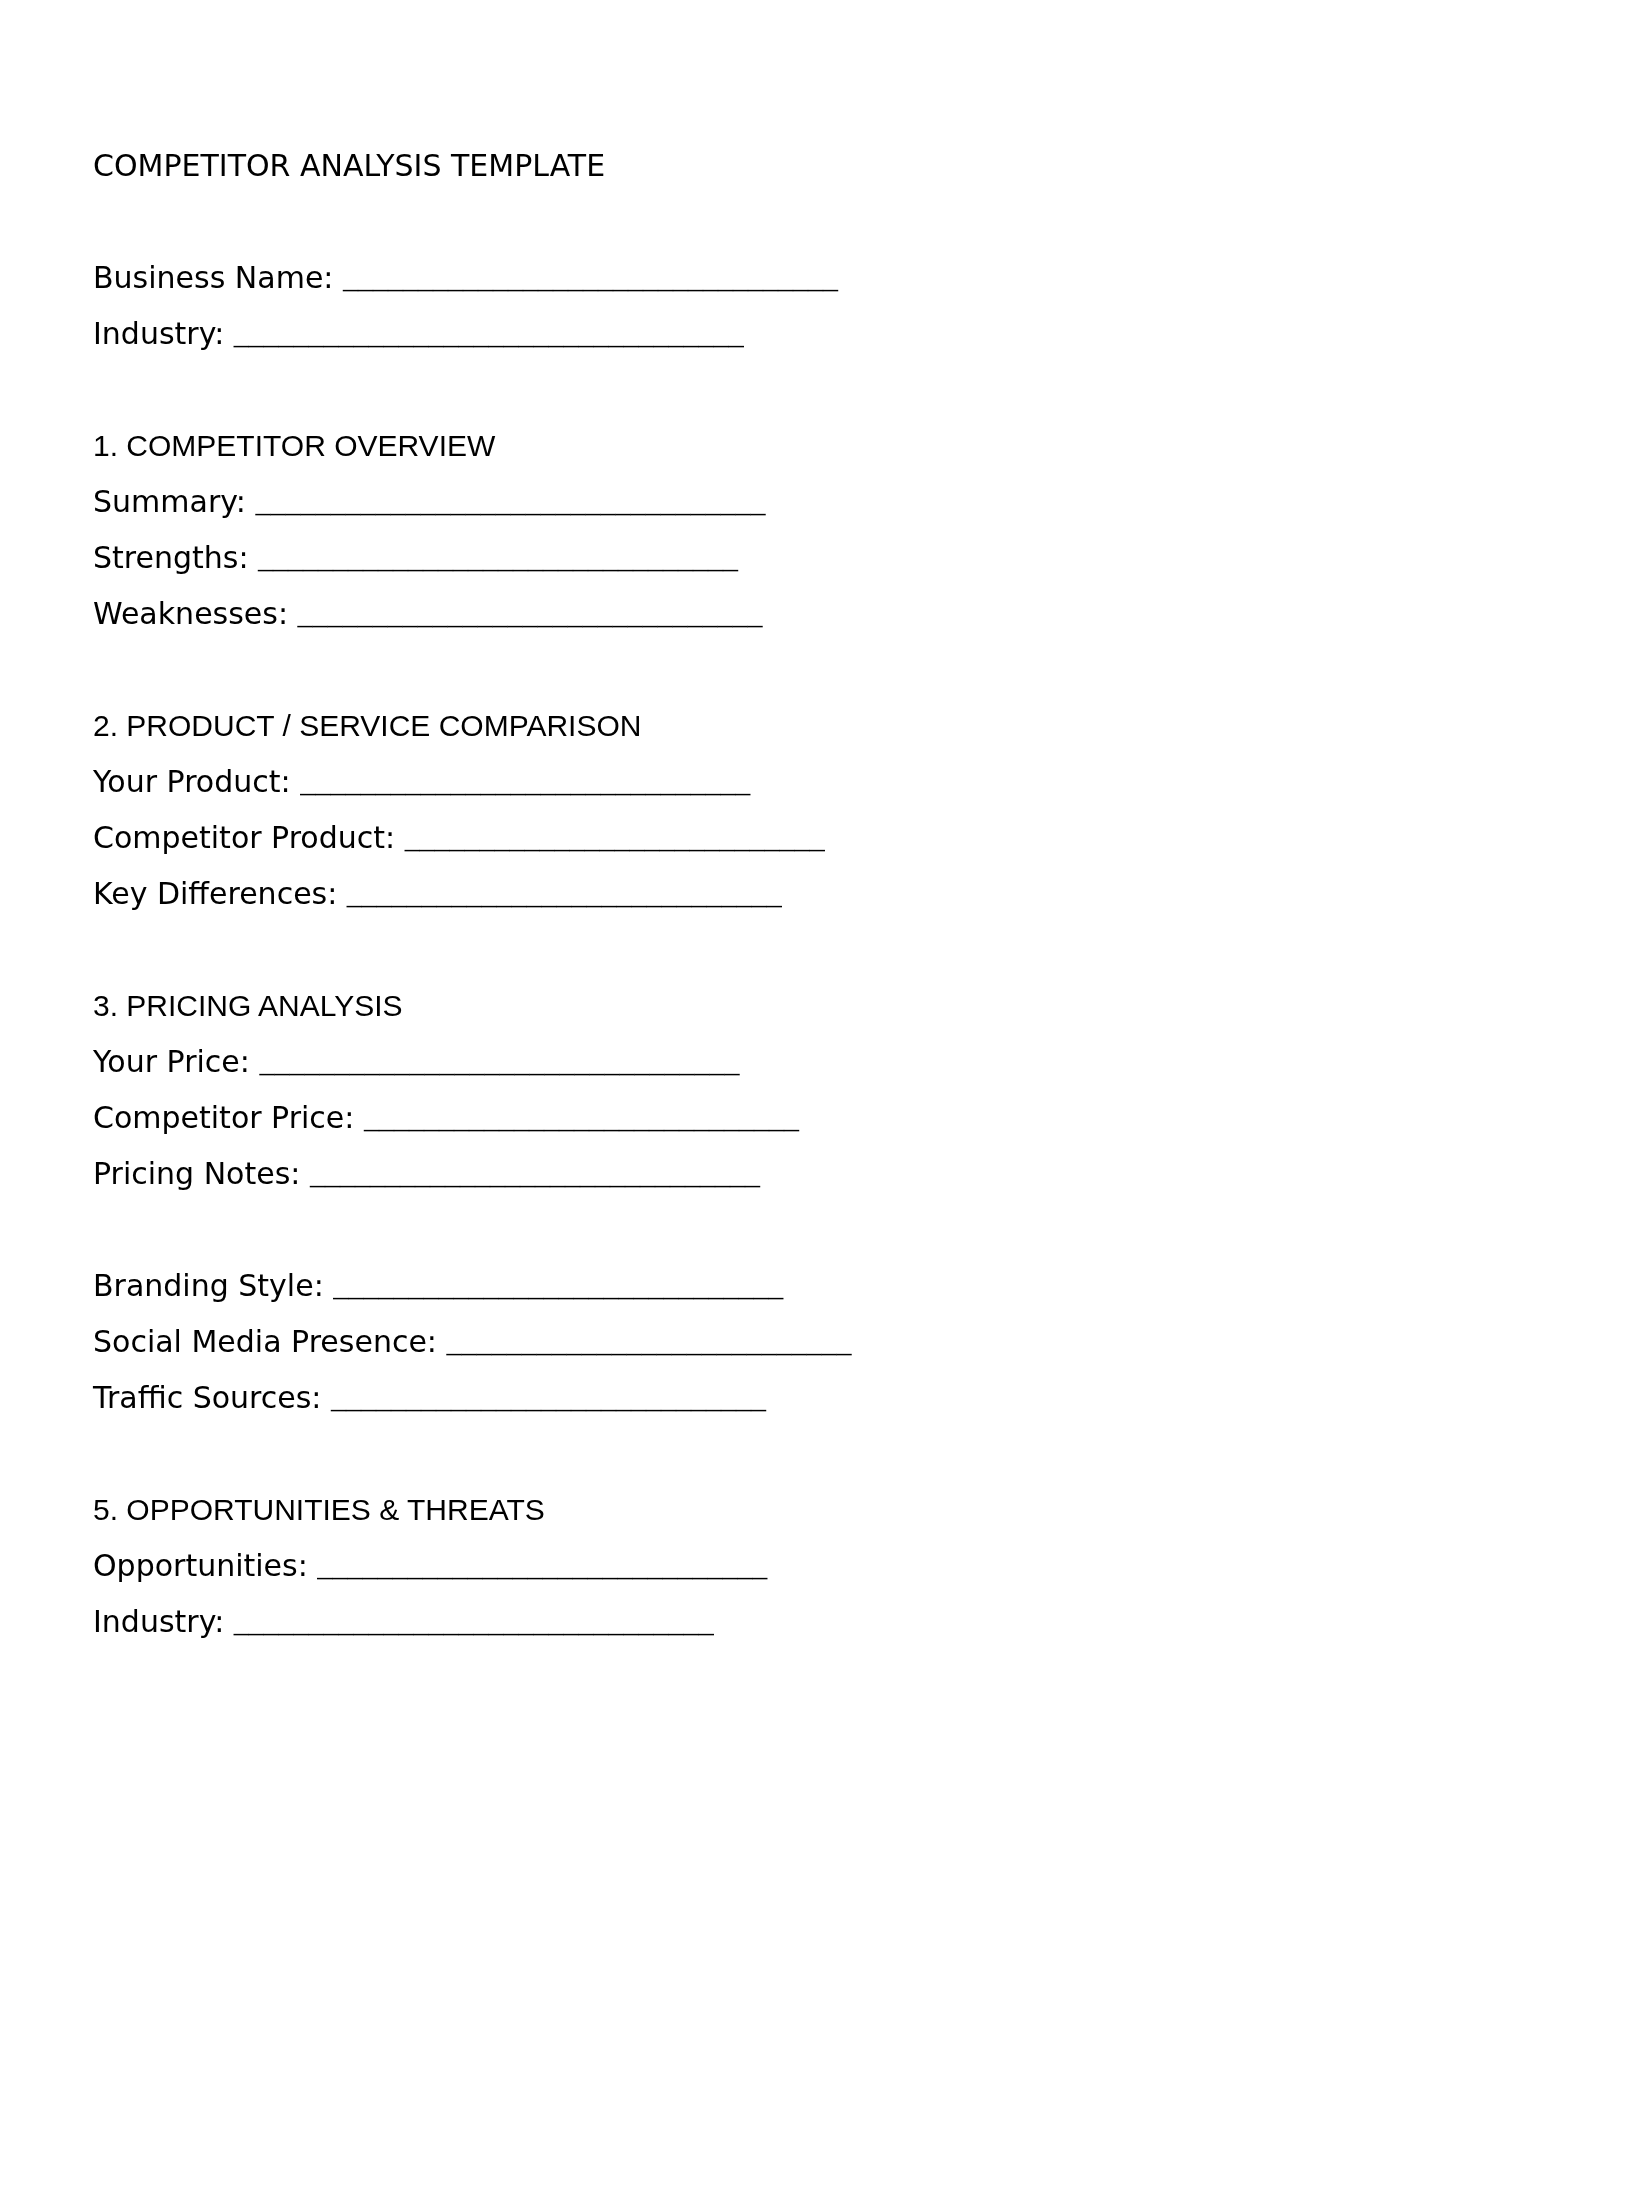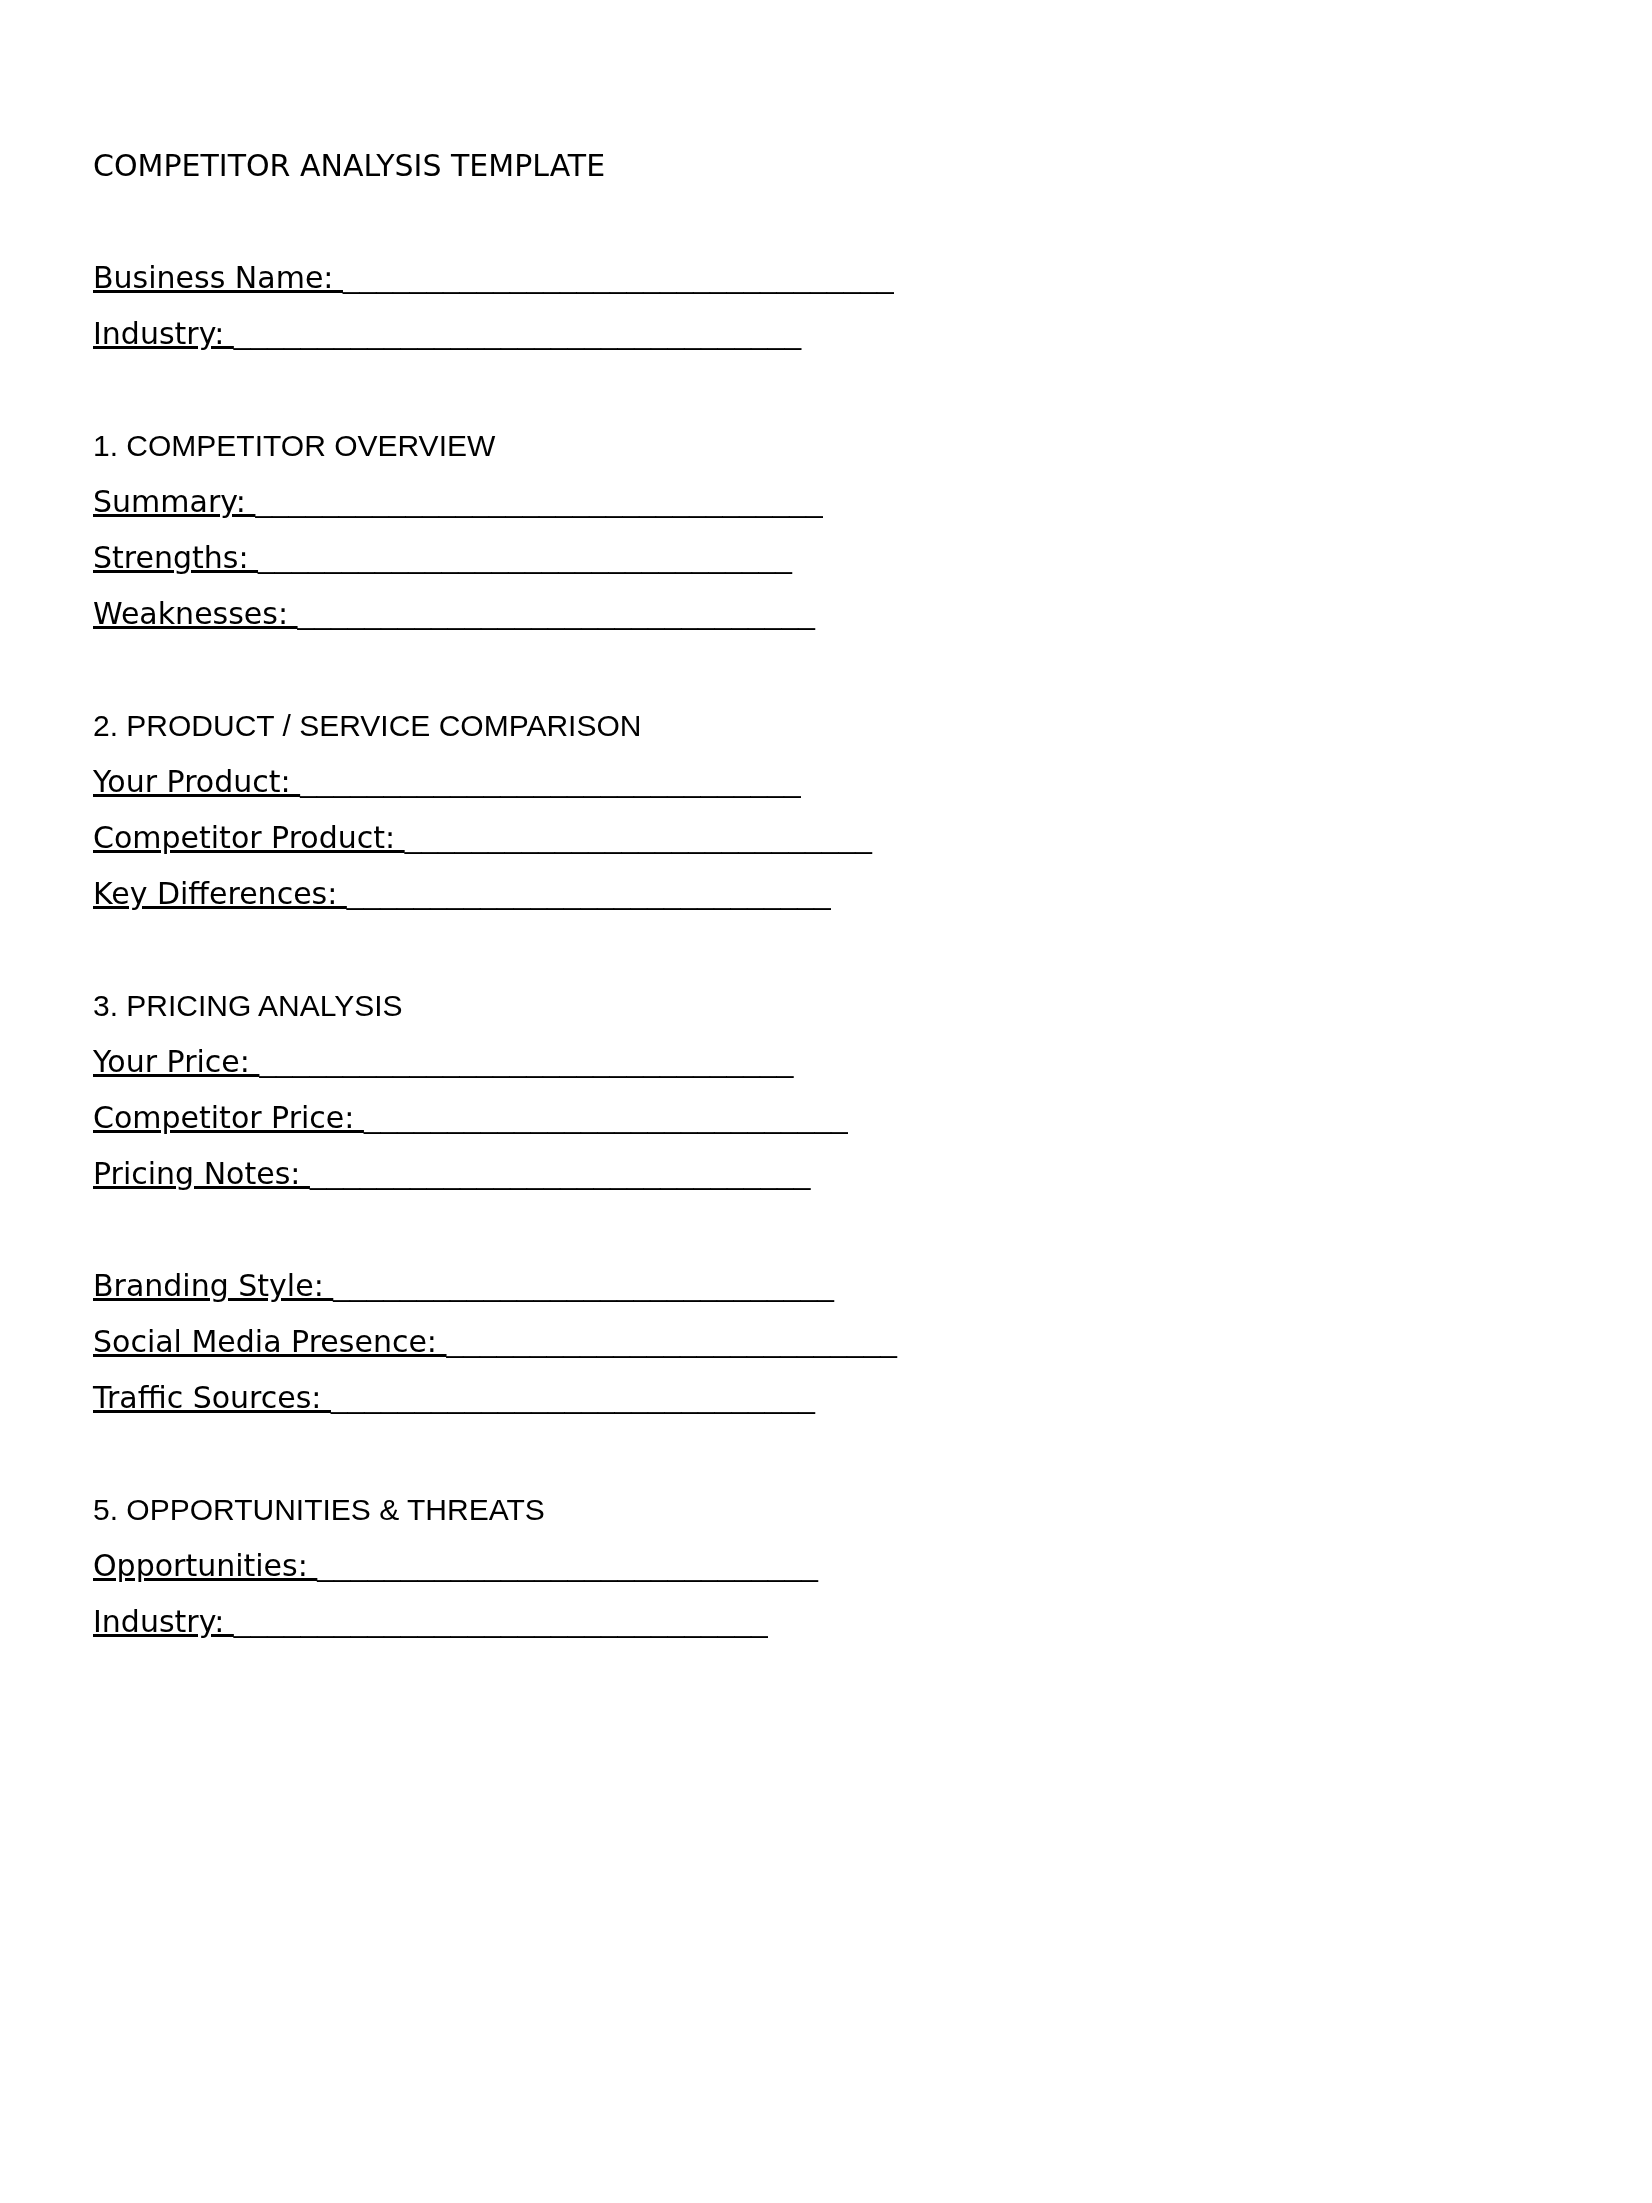--- a/index.html
+++ b/index.html
@@ -52,25 +52,24 @@
   .section-heading {
     font-family: Liberation Sans, sans-serif;
     font-size: 30px;
     line-height: 56px;
     color: #000000;
     white-space: pre;
   }
 
   .fill-label {
     font-family: "DejaVu Sans", sans-serif;
-    text-decoration: underline;
   }
 
   .fill-rule {
-    font-family: Liberation Sans, sans-serif;
+    font-family: Liberation Serif, serif;
   }
 </style>
 </head>
 <body>
 
 <div class="page">
   <div class="doc">
 
     <div class="title-line">COMPETITOR ANALYSIS TEMPLATE</div>
     <div class="line blank"></div>

